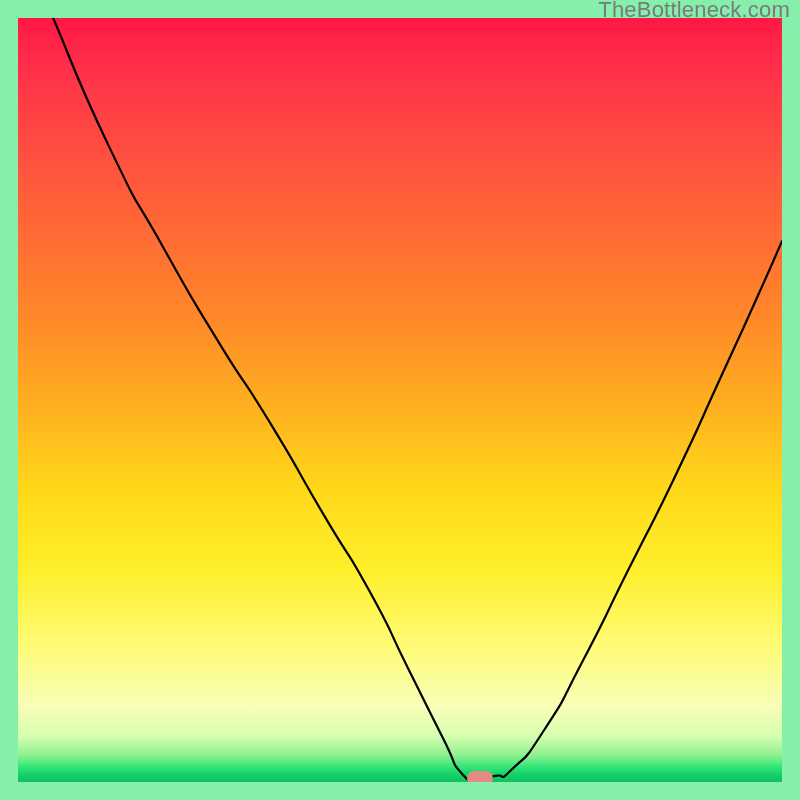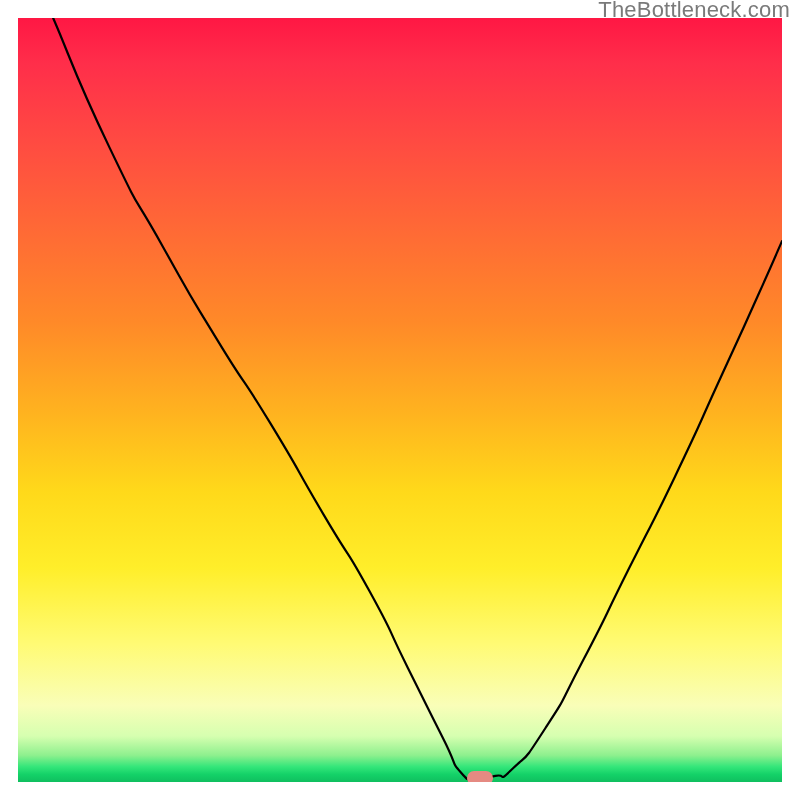--- a/index.html
+++ b/index.html
@@ -7,21 +7,21 @@
     padding: 0;
     width: 800px;
     height: 800px;
     background: #000;
     overflow: hidden;
   }
   .frame {
     position: relative;
     width: 800px;
     height: 800px;
-    background: #ffffff;
+    background: #86efac;
   }
   .plot-area {
     position: absolute;
     left: 18px;
     top: 18px;
     width: 764px;
     height: 764px;
     overflow: hidden;
   }
   .gradient {

